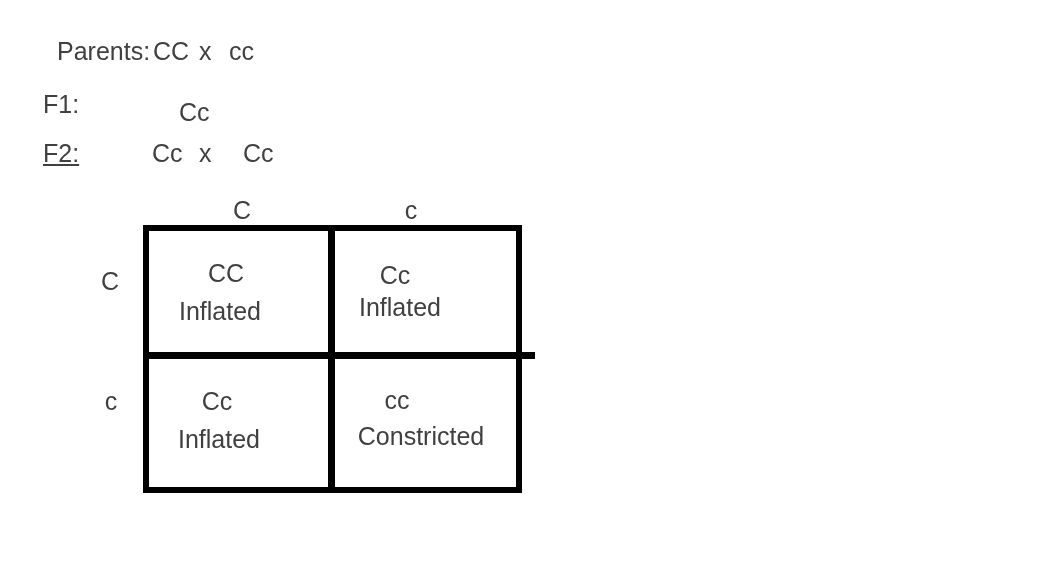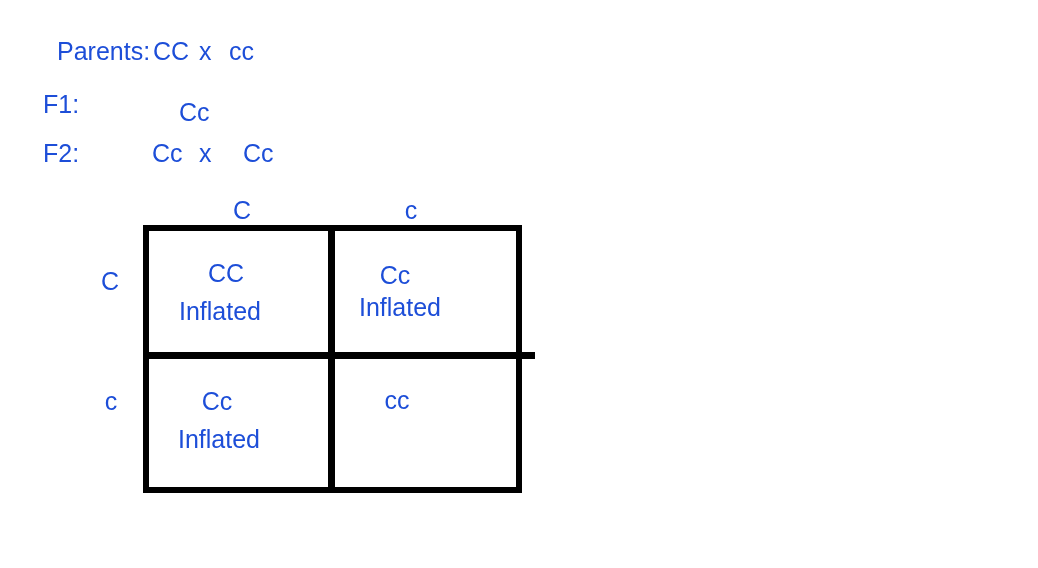--- a/index.html
+++ b/index.html
@@ -14,21 +14,21 @@
     background: #ffffff;
     font-family: "Liberation Sans", sans-serif;
     color: #000000;
     overflow: hidden;
   }
   .txt {
     position: absolute;
     font-size: 25px;
     line-height: 25px;
     white-space: nowrap;
-    color: #1d4ed8;
+    color: #404040;
   }
   .ctr {
     transform: translateX(-50%);
   }
   .line {
     position: absolute;
     background: #000000;
   }
   .square-border {
     position: absolute;
@@ -47,21 +47,21 @@
 <div class="canvas">
 
   <span class="txt" style="left:57px;  top:39px;">Parents:</span>
   <span class="txt" style="left:153px; top:39px;">CC</span>
   <span class="txt" style="left:199px; top:39px;">x</span>
   <span class="txt" style="left:229px; top:39px;">cc</span>
 
   <span class="txt" style="left:43px;  top:92px;">F1:</span>
   <span class="txt" style="left:179px; top:100px;">Cc</span>
 
-  <span class="txt" style="left:43px;  top:141px;">F2:</span>
+  <span class="txt" style="left:43px;  top:141px;text-decoration:underline;">F2:</span>
   <span class="txt" style="left:152px; top:141px;">Cc</span>
   <span class="txt" style="left:199px; top:141px;">x</span>
   <span class="txt" style="left:243px; top:141px;">Cc</span>
 
   <span class="txt ctr" style="left:242px; top:198px;">C</span>
   <span class="txt ctr" style="left:411px; top:198px;">c</span>
 
   <span class="txt ctr" style="left:110px; top:269px;">C</span>
   <span class="txt ctr" style="left:111px; top:389px;">c</span>
 
@@ -72,14 +72,15 @@
   <span class="txt ctr" style="left:226px; top:261px;">CC</span>
   <span class="txt ctr" style="left:220px; top:299px;">Inflated</span>
 
   <span class="txt ctr" style="left:395px; top:263px;">Cc</span>
   <span class="txt ctr" style="left:400px; top:295px;">Inflated</span>
 
   <span class="txt ctr" style="left:217px; top:389px;">Cc</span>
   <span class="txt ctr" style="left:219px; top:427px;">Inflated</span>
 
   <span class="txt ctr" style="left:397px; top:388px;">cc</span>
+  <span class="txt ctr" style="left:421px; top:424px;">Constricted</span>
 
 </div>
 
 </body></html>

